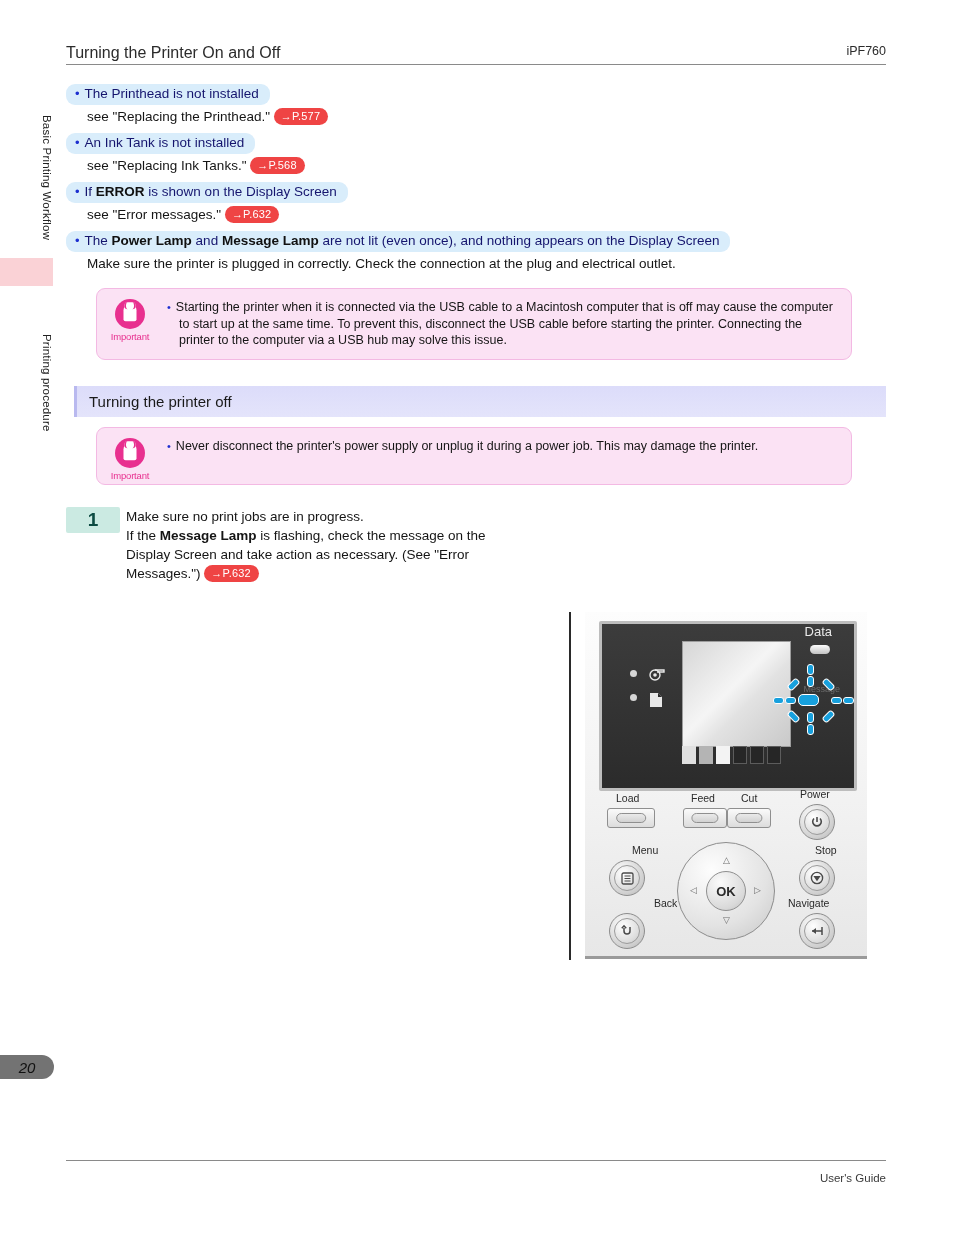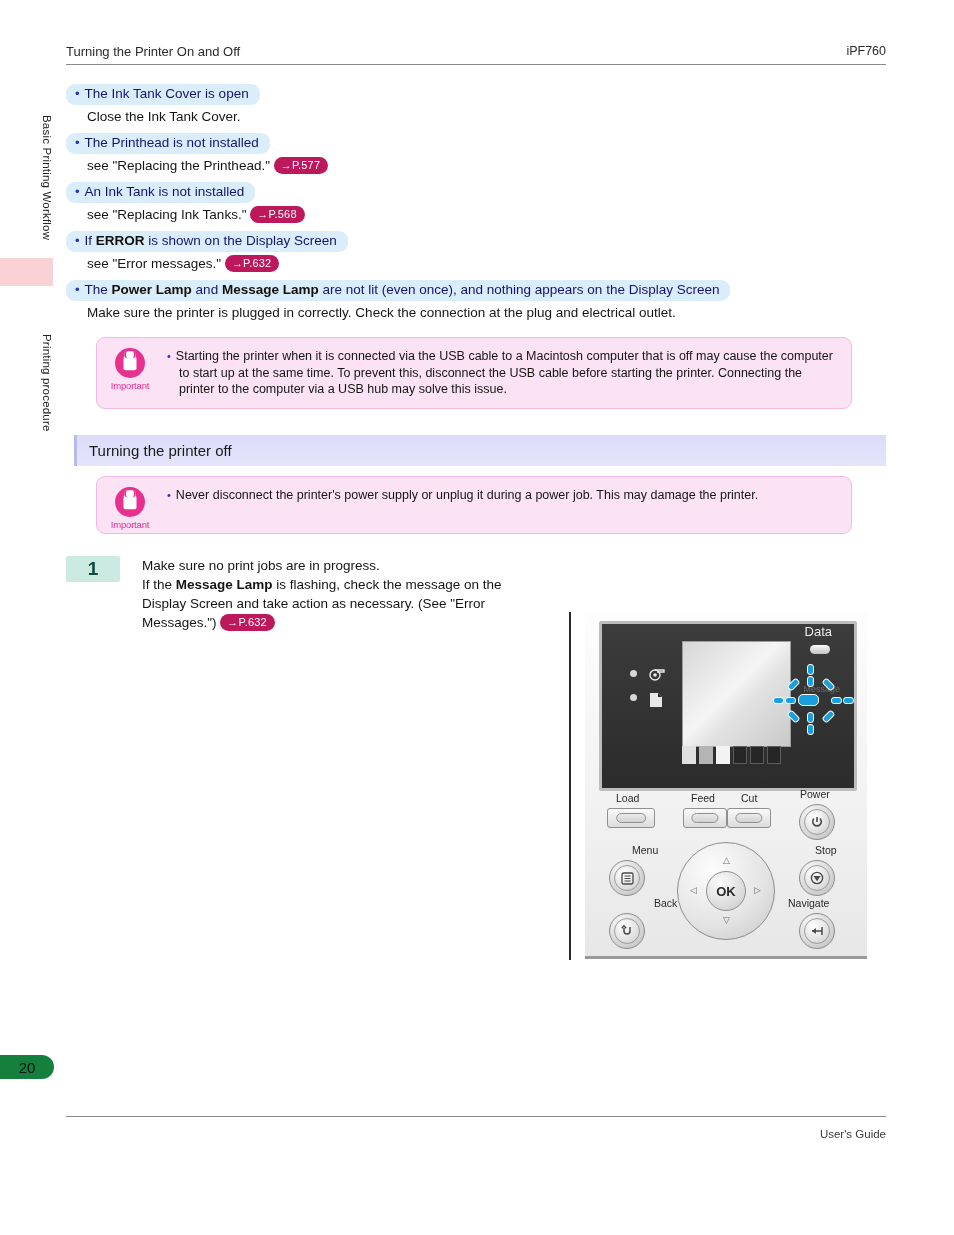--- a/index.html
+++ b/index.html
@@ -12,46 +12,46 @@
   
   .side-rail{position:absolute;left:0;top:0;width:53px;height:1235px;}
   .side-tab{position:absolute;left:0;width:53px;writing-mode:vertical-rl;
             text-orientation:mixed;font-size:11.5px;color:#222;letter-spacing:.2px;}
   .side-tab span{display:block;padding:0;}
   #tab-workflow{top:85px;height:185px;text-align:center;}
   #tab-procedure{top:290px;height:185px;text-align:center;}
   .side-marker{position:absolute;left:0;top:258px;width:53px;height:28px;background:#fad2d6;}
 
   .page-num{position:absolute;left:0;top:1055px;width:54px;height:24px;
-            background:#15803d;border-radius:0 12px 12px 0;
-            font-size:15px;color:#111;display:flex;align-items:center;justify-content:center;}
+            background:#737373;border-radius:0 12px 12px 0;
+            font-size:15px;color:#111;display:flex;align-items:center;justify-content:center;font-style:italic;}
 
   
   .hdr{position:absolute;left:66px;top:44px;width:820px;height:22px;}
-  .hdr .l{position:absolute;left:0;top:0;font-size:13px;color:#2b2b2b;}
+  .hdr .l{position:absolute;left:0;top:0;font-size:16px;color:#2b2b2b;}
   .hdr .r{position:absolute;right:0;top:0;font-size:12.5px;color:#2b2b2b;}
   .hdr .rule{position:absolute;left:0;top:20px;width:820px;height:1px;background:#8a8a8a;}
 
-  .ftr{position:absolute;left:66px;top:1116px;width:820px;height:30px;}
+  .ftr{position:absolute;left:66px;top:1160px;width:820px;height:30px;}
   .ftr .rule{position:absolute;left:0;top:0;width:820px;height:1px;background:#8a8a8a;}
   .ftr .r{position:absolute;right:0;top:12px;font-size:11.5px;color:#3a3a3a;}
 
   
   .content{position:absolute;left:66px;top:84px;width:830px;}
 
   .blist{margin:0;padding:0;list-style:none;}
   .bitem{margin-bottom:8px;}
   .bhead{display:inline-block;background:#d9edfb;border-radius:9px;
          padding:2px 11px 3px 9px;font-size:13.5px;color:#15156e;
          white-space:nowrap;line-height:16px;}
   .bhead .dot{color:#1d2fd0;font-size:13px;margin-right:5px;}
   .bhead b{font-weight:bold;color:#111;}
   .bbody{font-size:13.5px;color:#151515;margin:3px 0 0 21px;line-height:17px;}
 
-  .ref{display:inline-block;background:#be185d;color:#fff;border-radius:9px;
+  .ref{display:inline-block;background:#ef4444;color:#fff;border-radius:9px;
        font-size:11px;padding:1px 8px 2px 7px;vertical-align:1px;
        letter-spacing:.2px;line-height:14px;}
 
   
   .impbox{position:relative;background:#fbe2f4;border:1px solid #f3b9e3;
           border-radius:9px;padding:10px 14px 10px 62px;}
   .impicon{position:absolute;left:12px;top:10px;width:42px;text-align:center;}
   .impicon .circ{width:30px;height:30px;border-radius:50%;background:#e8308f;
                  margin:0 auto;position:relative;}
   .impicon .hand{position:absolute;left:50%;top:50%;transform:translate(-50%,-52%);
@@ -146,24 +146,20 @@
 <div class="hdr">
   <div class="l">Turning the Printer On and Off</div>
   <div class="r">iPF760</div>
   <div class="rule"></div>
 </div>
 
 <div class="content">
 
   <ul class="blist">
 
-    <li class="bitem">
-      <span class="bhead"><span class="dot">•</span><span>The Ink Tank Cover is open</span></span>
-      <div class="bbody"><span>Close the Ink Tank Cover.</span></div>
-    </li>
 
     <li class="bitem">
       <span class="bhead"><span class="dot">•</span><span>The Printhead is not installed</span></span>
       <div class="bbody"><span>see "Replacing the Printhead."</span> <span class="ref">→P.577</span></div>
     </li>
 
     <li class="bitem">
       <span class="bhead"><span class="dot">•</span><span>An Ink Tank is not installed</span></span>
       <div class="bbody"><span>see "Replacing Ink Tanks."</span> <span class="ref">→P.568</span></div>
     </li>
@@ -201,21 +197,21 @@
         </div>
       <div class="lbl">Important</div>
     </div>
     <div class="imptext">
       <p><span class="d">•</span><span>Never disconnect the printer's power supply or unplug it during a power job. This may damage the printer.</span></p>
     </div>
   </div>
 
   <div style="display:flex;margin:22px 0 0 0;">
     <div class="stepnum">1</div>
-    <div class="steptext" style="margin-left:22px;width:430px;">
+    <div class="steptext" style="margin-left:6px;width:430px;">
       <div>Make sure no print jobs are in progress.</div>
       <div><span>If the </span><b>Message Lamp</b><span> is flashing, check the message on the</span></div>
       <div>Display Screen and take action as necessary.  (See "Error</div>
       <div><span>Messages.")</span> <span class="ref">→P.632</span></div>
     </div>
   </div>
 
 </div>
 
 <div class="panel-wrap">

